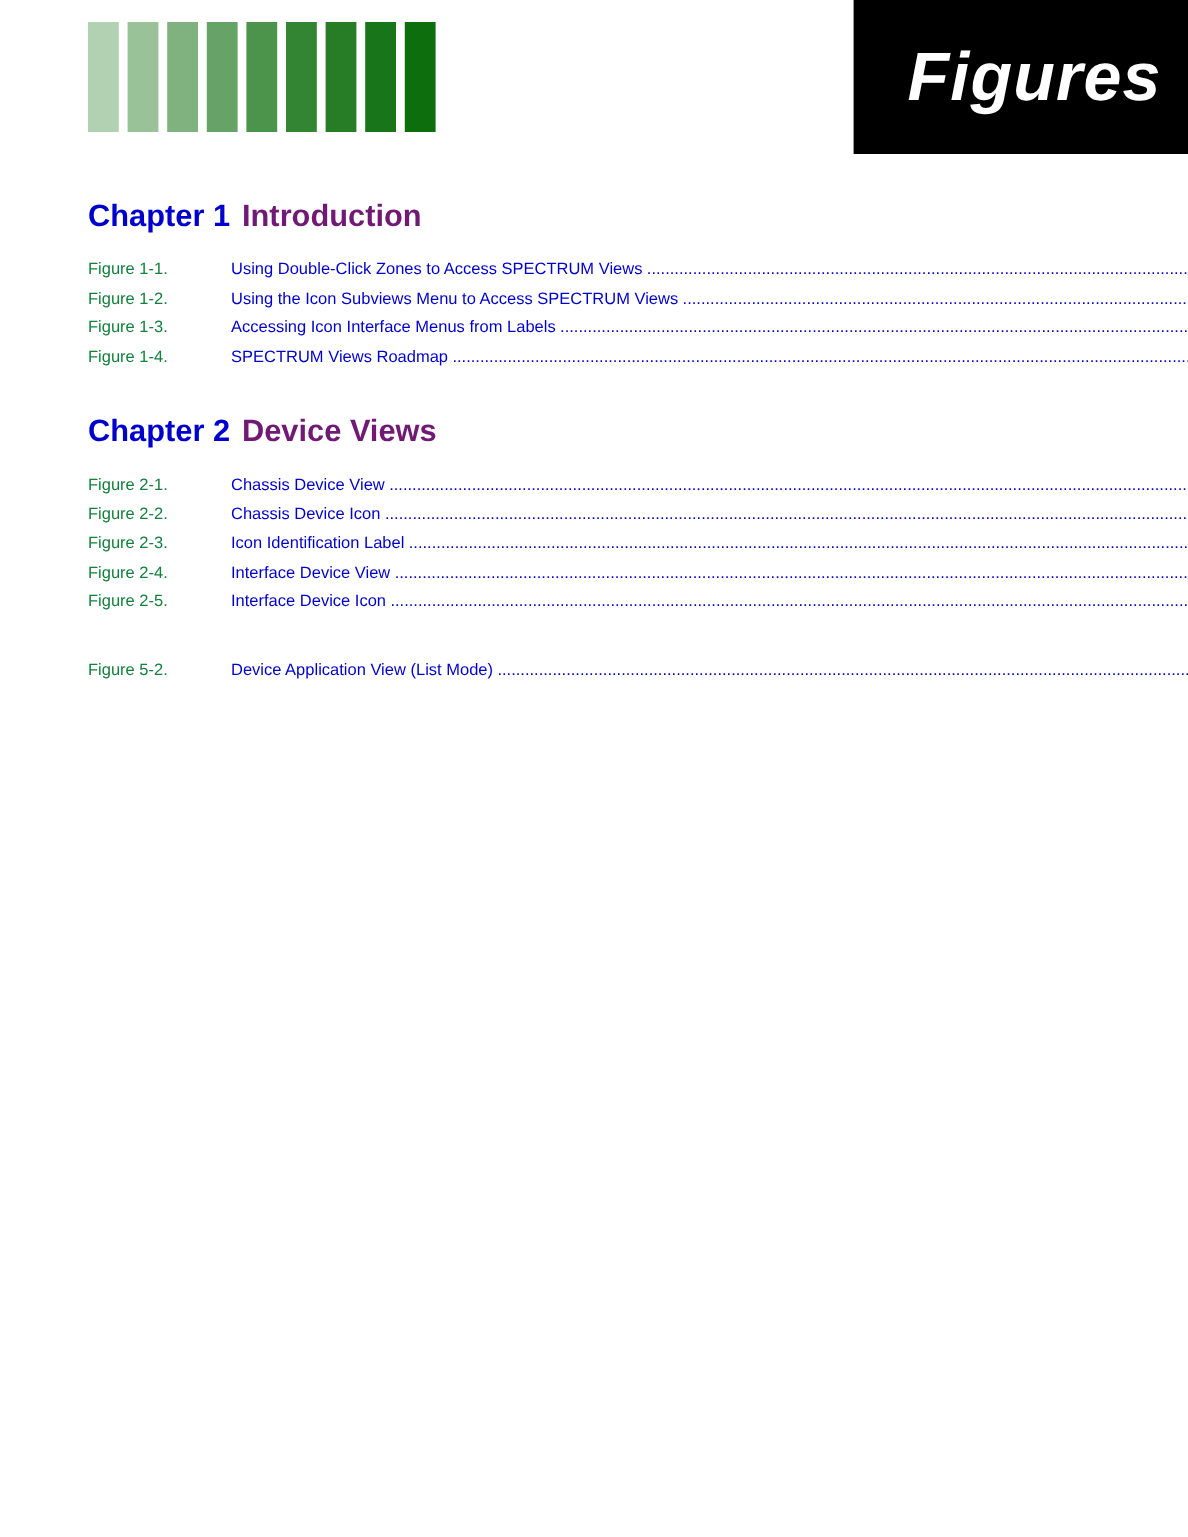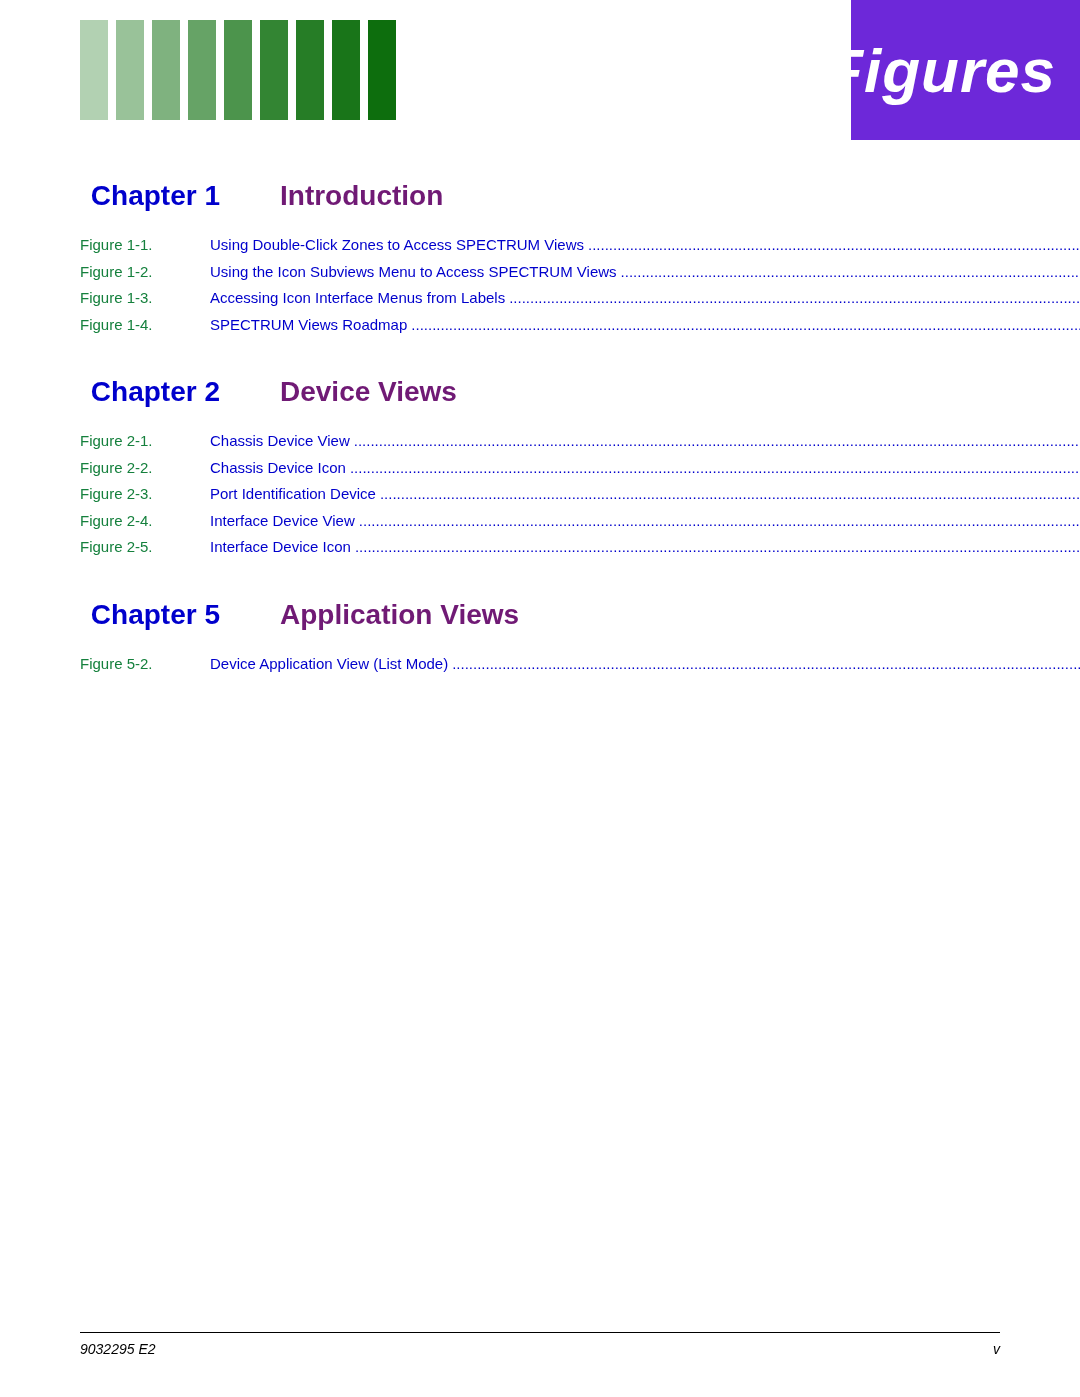--- a/index.html
+++ b/index.html
@@ -49,22 +49,22 @@
     .stripe:nth-child(2) { opacity: 0.4; }
     .stripe:nth-child(3) { opacity: 0.5; }
     .stripe:nth-child(4) { opacity: 0.6; }
     .stripe:nth-child(5) { opacity: 0.7; }
     .stripe:nth-child(6) { opacity: 0.8; }
     .stripe:nth-child(7) { opacity: 0.85; }
     .stripe:nth-child(8) { opacity: 0.9; }
     .stripe:nth-child(9) { opacity: 0.95; }
 
     .title-block {
-      background: #6d28d9;
-      width: 229px;
+      background: #000000;
+      width: 304px;
       display: flex;
       align-items: center;
       justify-content: flex-end;
       padding-right: 24px;
     }
 
     .title-block span {
       font-size: 62px;
       font-weight: 900;
       color: #ffffff;
@@ -78,24 +78,22 @@
       padding: 0 80px;
     }
 
     .chapter-section {
       margin-bottom: 40px;
     }
 
     .chapter-heading {
       display: flex;
       align-items: baseline;
-      gap: 60px;
       margin-bottom: 18px;
       padding-bottom: 4px;
-      text-align: right;
     }
 
     .chapter-number {
       font-size: 28px;
       font-weight: 900;
       color: #0000cc;
       font-family: Arial, Helvetica, sans-serif;
       min-width: 140px;
     }
 
@@ -264,21 +262,21 @@
           <span class="figure-label">Figure 2-2.</span>
           <span class="figure-title">
             <span class="figure-title-text">Chassis Device Icon</span>
             <span class="dots"></span>
 
           </span>
         </li>
         <li class="figure-item">
           <span class="figure-label">Figure 2-3.</span>
           <span class="figure-title">
-            <span class="figure-title-text">Port Identification Device</span>
+            <span class="figure-title-text">Icon Identification Label</span>
             <span class="dots"></span>
 
           </span>
         </li>
         <li class="figure-item">
           <span class="figure-label">Figure 2-4.</span>
           <span class="figure-title">
             <span class="figure-title-text">Interface Device View</span>
             <span class="dots"></span>
 
@@ -289,36 +287,28 @@
           <span class="figure-title">
             <span class="figure-title-text">Interface Device Icon</span>
             <span class="dots"></span>
 
           </span>
         </li>
       </ul>
     </div>
 
     <div class="chapter-section">
-      <div class="chapter-heading">
-        <span class="chapter-number">Chapter 5</span>
-        <span class="chapter-title">Application Views</span>
-      </div>
       <ul class="figure-list">
         <li class="figure-item">
           <span class="figure-label">Figure 5-2.</span>
           <span class="figure-title">
             <span class="figure-title-text">Device Application View (List Mode)</span>
             <span class="dots"></span>
 
           </span>
         </li>
       </ul>
     </div>
 
   </div>
 
-  <div class="footer">
-    <span class="footer-left">9032295 E2</span>
-    <span class="footer-right">v</span>
-  </div>
 
 </div>
 
 </body></html>

